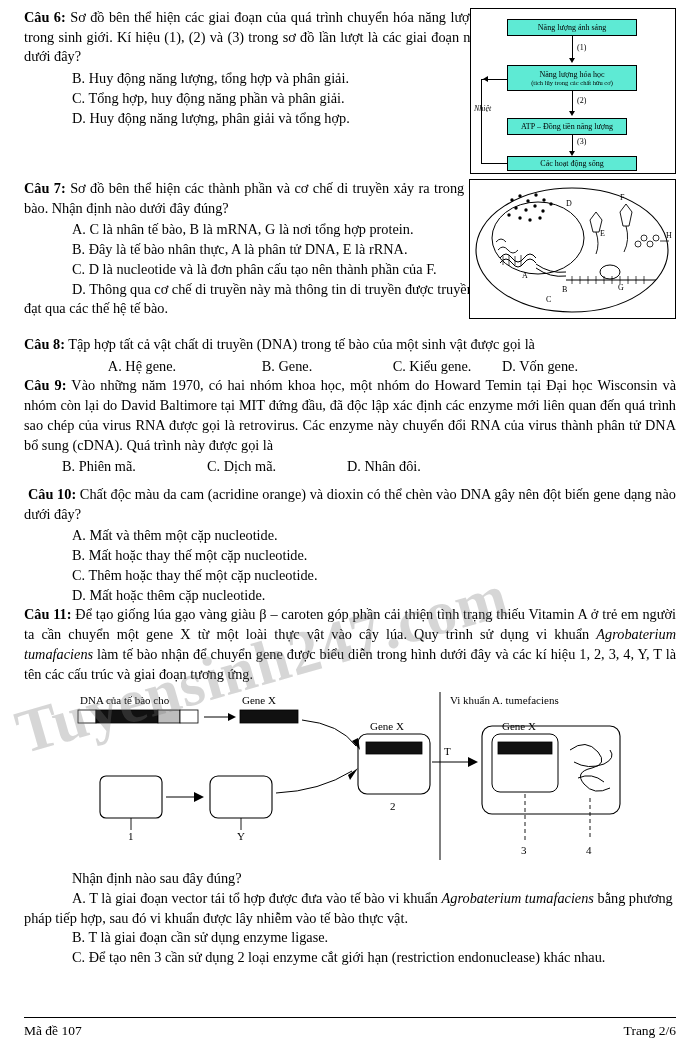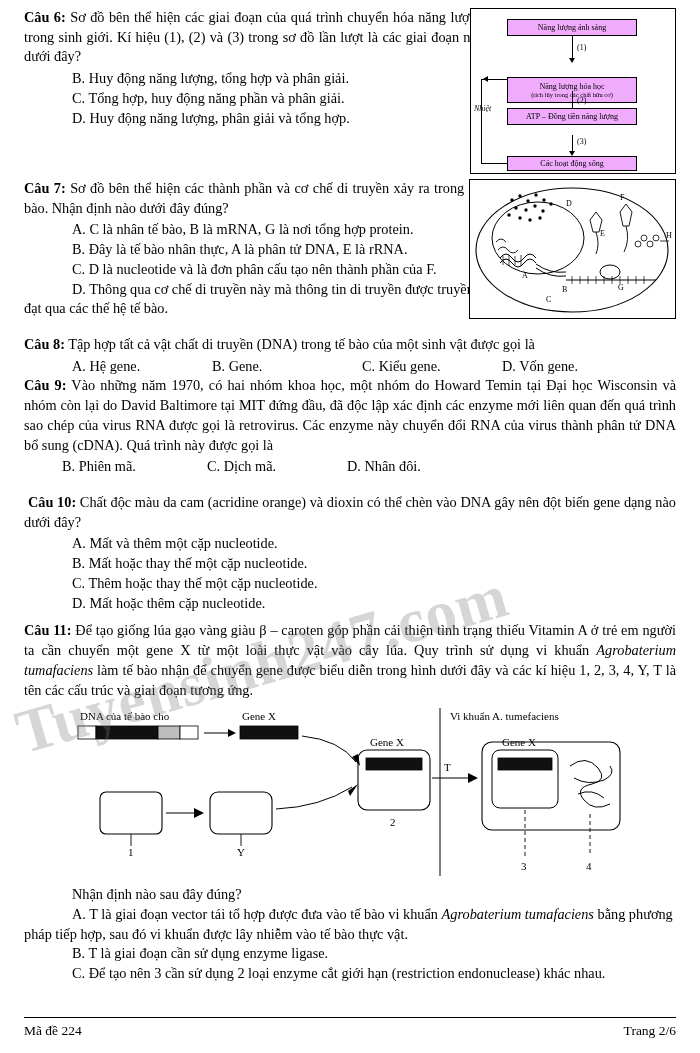--- a/index.html
+++ b/index.html
@@ -51,21 +51,21 @@
     top: 0; right: 0;
     width: 206px; height: 166px;
     border: 1px solid #000;
     box-sizing: border-box;
     background: #fff;
   }
   .fig6 .bx {
     position: absolute;
     border: 1px solid #000;
     box-sizing: border-box;
-    background: #f0abfc;
+    background: #5eead4;
     font-size: 8px;
     text-align: center;
     display: flex; align-items: center; justify-content: center;
     flex-direction: column;
     line-height: 1.15;
     padding: 1px 2px;
   }
   .fig6 .lbl { position: absolute; font-size: 8px; }
   .fig6 .vline {
     position: absolute; width: 0; border-left: 1px solid #000;
@@ -152,30 +152,30 @@
     </div>
 
     <div class="fig6">
 
       <div class="bx" style="left:36px; top:10px; width:130px; height:17px;">Năng lượng ánh sáng</div>
 
       <div class="vline" style="left:101px; top:27px; height:24px;"></div>
       <div class="arrowdown" style="left:98px; top:49px;"></div>
       <div class="lbl" style="left:106px; top:34px;">(1)</div>
 
-      <div class="bx" style="left:36px; top:68px; width:130px; height:26px;">
+      <div class="bx" style="left:36px; top:56px; width:130px; height:26px;">
         <span>Năng lượng hóa học</span>
         <span style="font-size:6.5px">(tích lũy trong các chất hữu cơ)</span>
       </div>
 
       <div class="vline" style="left:101px; top:82px; height:22px;"></div>
       <div class="arrowdown" style="left:98px; top:102px;"></div>
       <div class="lbl" style="left:106px; top:87px;">(2)</div>
 
-      <div class="bx" style="left:36px; top:99px; width:130px; height:17px;">ATP – Đồng tiền năng lượng</div>
+      <div class="bx" style="left:36px; top:109px; width:120px; height:17px;">ATP – Đồng tiền năng lượng</div>
 
       <div class="vline" style="left:101px; top:126px; height:18px;"></div>
       <div class="arrowdown" style="left:98px; top:142px;"></div>
       <div class="lbl" style="left:106px; top:128px;">(3)</div>
 
       <div class="bx" style="left:36px; top:147px; width:130px; height:15px;">Các hoạt động sống</div>
 
       <div class="hline" style="left:10px; top:154px; width:26px;"></div>
       <div class="vline" style="left:10px; top:70px; height:85px;"></div>
       <div class="hline" style="left:10px; top:70px; width:26px;"></div>
@@ -267,38 +267,38 @@
         <text x="130" y="56" font-family="Liberation Serif, serif" font-size="8">E</text>
         <text x="150" y="20" font-family="Liberation Serif, serif" font-size="8">F</text>
         <text x="148" y="110" font-family="Liberation Serif, serif" font-size="8">G</text>
         <text x="196" y="58" font-family="Liberation Serif, serif" font-size="8">H</text>
       </svg>
     </div>
   </div>
 
   <div class="block" style="margin-bottom:0">
     <p class="q"><span class="qlabel">Câu 8:</span><span> Tập hợp tất cả vật chất di truyền (DNA) trong tế bào của một sinh vật được gọi là</span></p>
-    <p class="opt-noind" style="display:flex; padding-left:48px;">
+    <p class="opt-noind" style="display:flex; padding-left:48px;text-align:center;">
       <span style="width:140px">A. Hệ gene.</span>
       <span style="width:150px">B. Gene.</span>
       <span style="width:140px">C. Kiểu gene.</span>
       <span>D. Vốn gene.</span>
     </p>
   </div>
 
-  <div class="block" style="margin-bottom:16px">
+  <div class="block" style="margin-bottom:8px">
     <p class="q"><span class="qlabel">Câu 9:</span><span> Vào những năm 1970, có hai nhóm khoa học, một nhóm do Howard Temin tại Đại học Wisconsin và nhóm còn lại do David Baltimore tại MIT đứng đầu, đã độc lập xác định các enzyme mới liên quan đến quá trình sao chép của virus RNA được gọi là retrovirus. Các enzyme này chuyển đổi RNA của virus thành phân tử DNA bổ sung (cDNA). Quá trình này được gọi là</span></p>
     <p class="opt-noind" style="display:flex; padding-left:38px;">
       <span style="width:145px">B. Phiên mã.</span>
       <span style="width:140px">C. Dịch mã.</span>
       <span>D. Nhân đôi.</span>
     </p>
   </div>
 
-  <div class="block" style="margin-bottom:8px">
+  <div class="block" style="margin-bottom:0">
     <p class="q" style="text-indent:4px"><span class="qlabel">Câu 10:</span><span> Chất độc màu da cam (acridine orange) và dioxin có thể chèn vào DNA gây nên đột biến gene dạng nào dưới đây?</span></p>
     <p class="opt">A. Mất và thêm một cặp nucleotide.</p>
     <p class="opt">B. Mất hoặc thay thế một cặp nucleotide.</p>
     <p class="opt">C. Thêm hoặc thay thế một cặp nucleotide.</p>
     <p class="opt">D. Mất hoặc thêm cặp nucleotide.</p>
   </div>
 
   <div>
     <p class="q"><span class="qlabel">Câu 11:</span><span> Để tạo giống lúa gạo vàng giàu β – caroten góp phần cải thiện tình trạng thiếu Vitamin A ở trẻ em người ta cần chuyển một gene X từ một loài thực vật vào cây lúa. Quy trình sử dụng vi khuẩn </span><span class="italic">Agrobaterium tumafaciens</span><span> làm tế bào nhận để chuyển gene được biểu diễn trong hình dưới đây và các kí hiệu 1, 2, 3, 4, Y, T là tên các cấu trúc và giai đoạn tương ứng.</span></p>
 
@@ -366,17 +366,17 @@
 
     <p class="opt-noind" style="text-indent:48px">Nhận định nào sau đây đúng?</p>
     <p class="opt"><span>A. T là giai đoạn vector tái tổ hợp được đưa vào tế bào vi khuẩn </span><span class="italic">Agrobaterium tumafaciens</span><span> bằng phương pháp tiếp hợp, sau đó vi khuẩn được lây nhiễm vào tế bào thực vật.</span></p>
     <p class="opt">B. T là giai đoạn cần sử dụng enzyme ligase.</p>
     <p class="opt">C. Để tạo nên 3 cần sử dụng 2 loại enzyme cắt giới hạn (restriction endonuclease) khác nhau.</p>
   </div>
 
   <div class="watermark">Tuyensinh247.com</div>
 
   <div class="footer">
-    <span>Mã đề 224</span>
+    <span>Mã đề 107</span>
     <span>Trang 2/6</span>
   </div>
 
 </div>
 
 </body></html>

